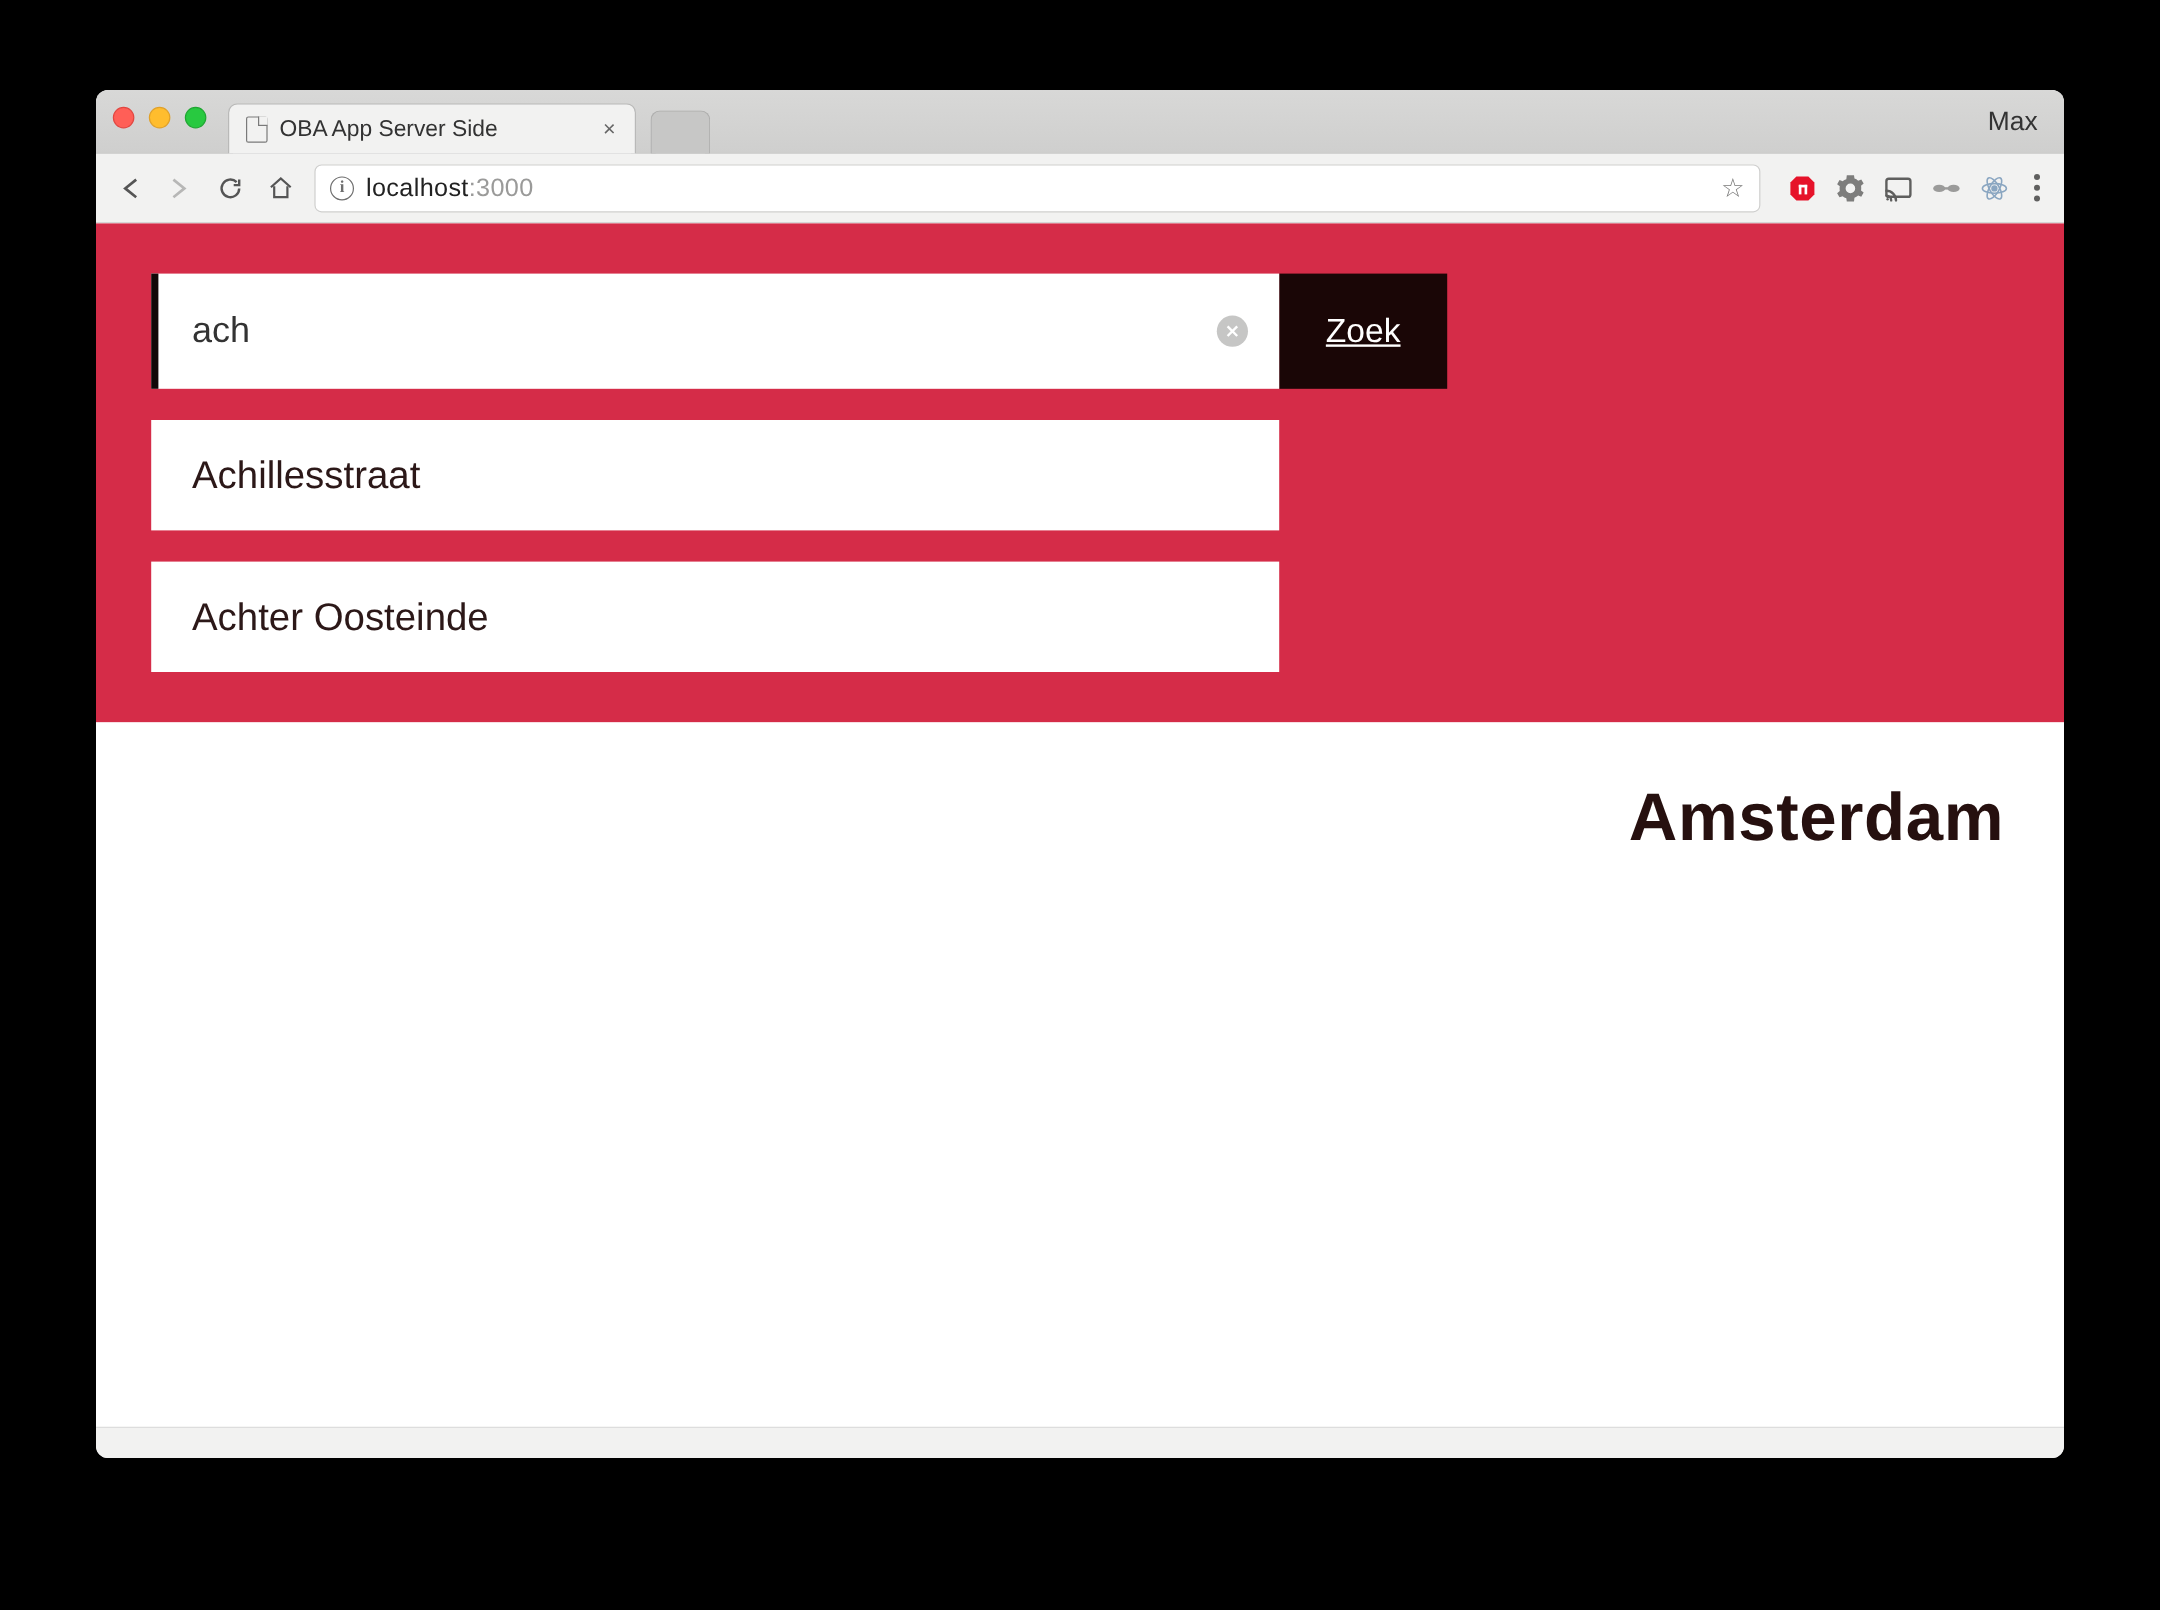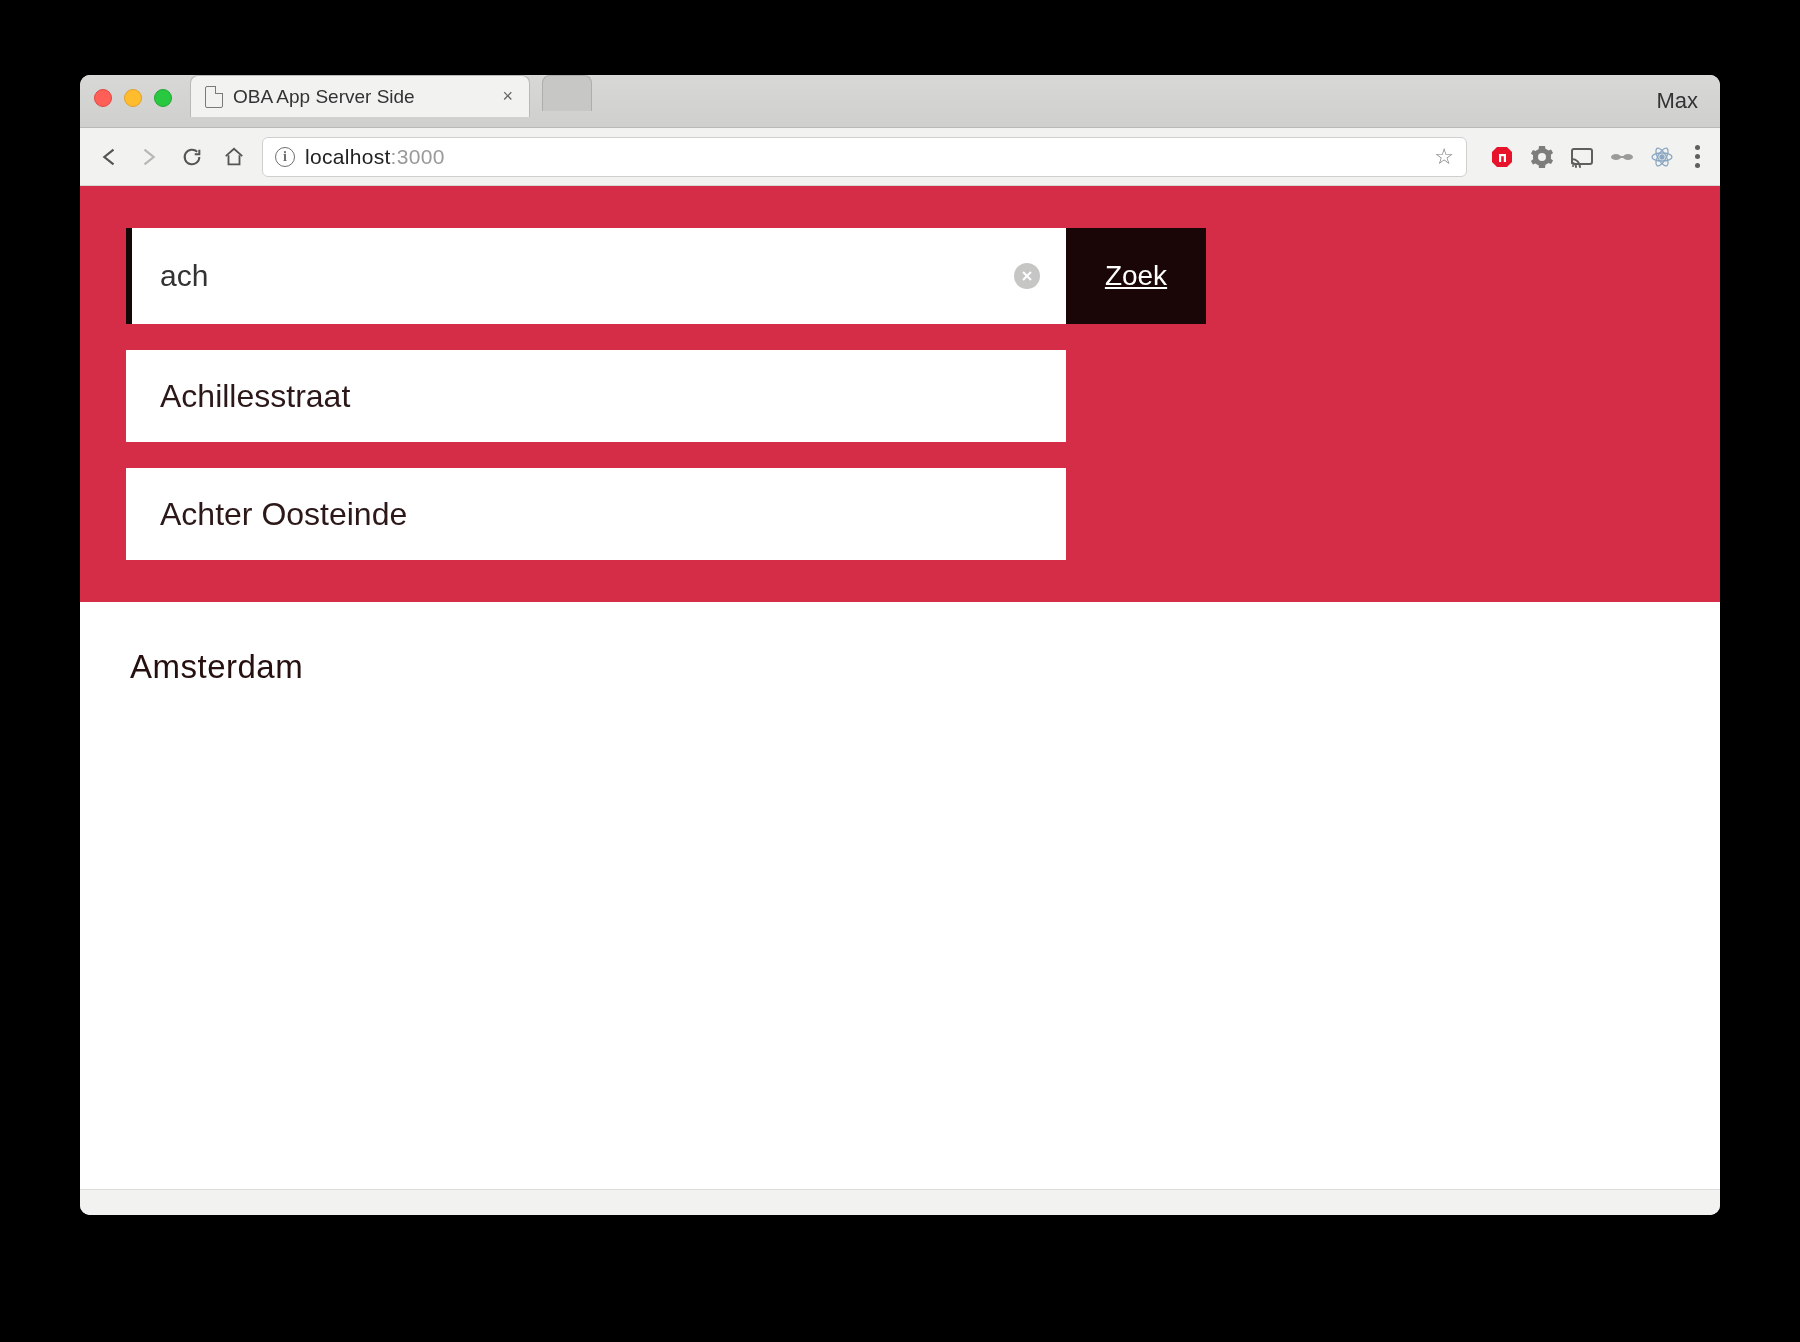--- a/index.html
+++ b/index.html
@@ -24,20 +24,21 @@
     box-shadow: 0 30px 80px rgba(0,0,0,0.6);
     display: flex;
     flex-direction: column;
   }
 
   
   .tab-strip {
     height: 53px;
     background: linear-gradient(#d8d8d7, #cfcfce);
     display: flex;
+    align-items: flex-end;
     padding-left: 14px;
     position: relative;
     border-bottom: 1px solid #b9b9b8;
   }
   .traffic-lights {
     display: flex;
     gap: 12px;
     align-self: center;
     margin-right: 18px;
     margin-top: -6px;
@@ -213,24 +214,25 @@
     font-weight: 300;
     cursor: pointer;
   }
 
   .content {
     flex: 1;
     background: #fff;
     padding: 46px 50px;
   }
   .content h1 {
-    font-size: 33px;
-    font-weight: 400;
+    font-size: 56px;
+    font-weight: 700;
     color: #26100f;
     letter-spacing: .5px;
+    text-align: right;
   }
 
   .browser-footer { height: 26px; background: #f2f2f1; border-top: 1px solid #ddd; }
 </style>
 </head>
 <body>
 
 <div class="browser-window">
 
   <div class="tab-strip">

